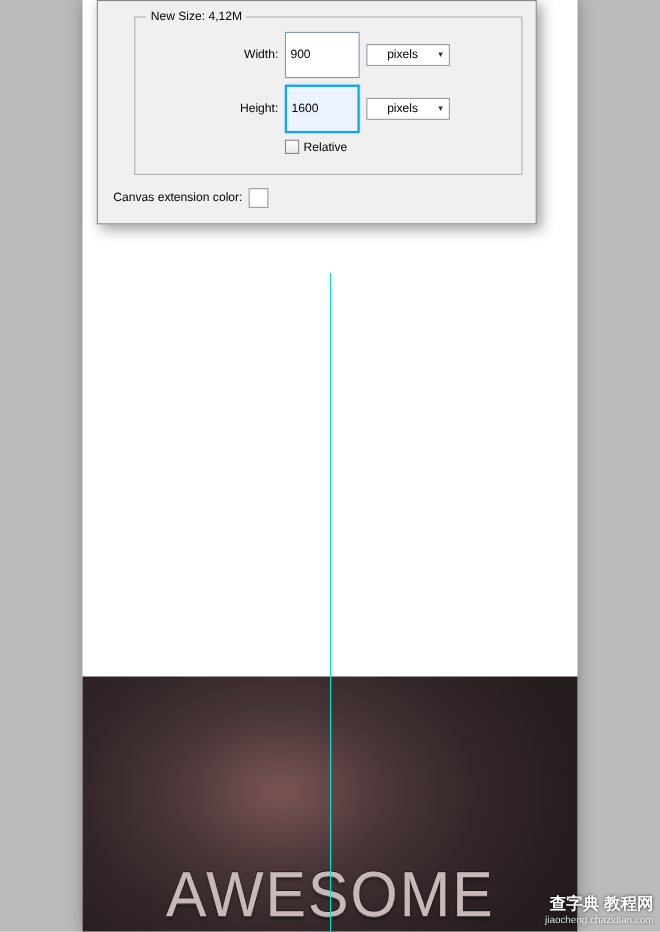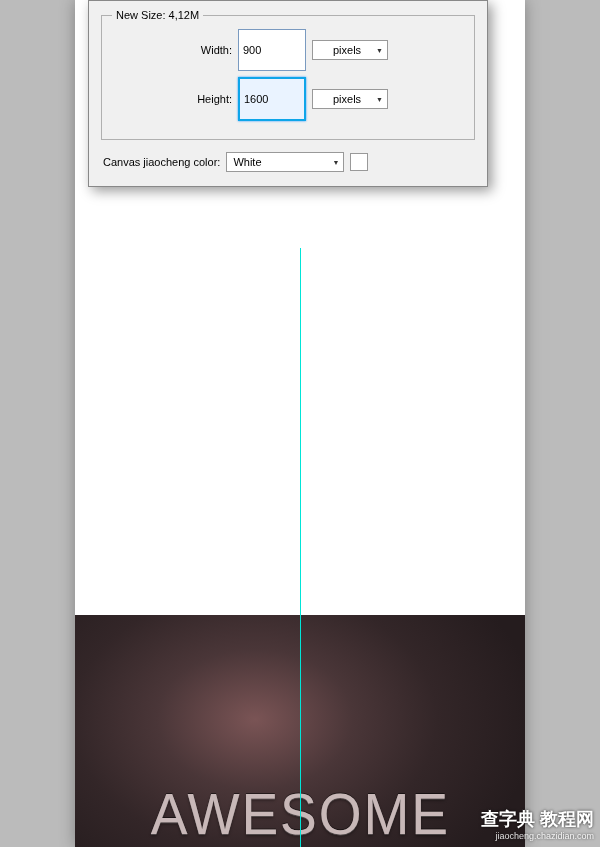--- a/index.html
+++ b/index.html
@@ -66,20 +66,21 @@
       border: 1px solid #888;
       box-shadow: 4px 4px 12px rgba(0,0,0,0.4);
       padding: 8px 12px 14px 12px;
       z-index: 10;
     }
     
     fieldset {
       border: 1px solid #b0b0b0;
       padding: 8px 10px 12px 10px;
       margin-bottom: 12px;
+      margin-left: 21px;
     }
     
     legend {
       padding: 0 4px;
       font-size: 11px;
     }
     
     .form-row {
       display: flex;
       align-items: center;
@@ -106,25 +107,26 @@
       border: 2px solid #0ea5e9;
       box-shadow: 0 0 2px #3399ff;
       background: #eaf3ff;
     }
     
     .unit-select {
       width: 76px;
       height: 20px;
       border: 1px solid #999;
       background: #fff;
-      padding: 1px 18px 1px 20px;
+      padding: 1px 18px 1px 8px;
       font-size: 11px;
       position: relative;
       display: inline-flex;
       align-items: center;
+      justify-content: center;
     }
     
     .unit-select::after {
       content: '▼';
       position: absolute;
       right: 4px;
       font-size: 7px;
       color: #333;
     }
     
@@ -215,21 +217,21 @@
       position: absolute;
       right: 6px;
       bottom: 6px;
       text-align: right;
       color: #fff;
       text-shadow: 0 0 3px rgba(0,0,0,0.8);
       z-index: 6;
     }
     
     .watermark-main {
-      font-size: 18px;
+      font-size: 15px;
       font-weight: bold;
       margin-top: 20px;
     }
     
     .watermark-sub {
       font-size: 9px;
       opacity: 0.85;
     }
   </style>
 </head>
@@ -256,28 +258,29 @@
     </div>
 
     <div class="form-row">
       <div class="form-label">Height:</div>
       <input class="num-input focused" value="1600" style="">
       <div class="unit-select">
         <span>pixels</span>
       </div>
     </div>
 
+    <div class="checkbox-row">
+      <div class="checkbox"></div>
+      <span>Relative</span>
+    </div>
 
   </fieldset>
 
   <div class="ext-row">
-    <span class="ext-label">Canvas jiaocheng color:</span>
-    <div class="ext-select">
-      <span>White</span>
-    </div>
+    <span class="ext-label">Canvas extension color:</span>
     <div class="color-swatch"></div>
   </div>
 </div>
 
 <div class="watermark">
   <div class="watermark-main">查字典 教程网</div>
   <div class="watermark-sub">jiaocheng.chazidian.com</div>
 </div>
 
 </body></html>

